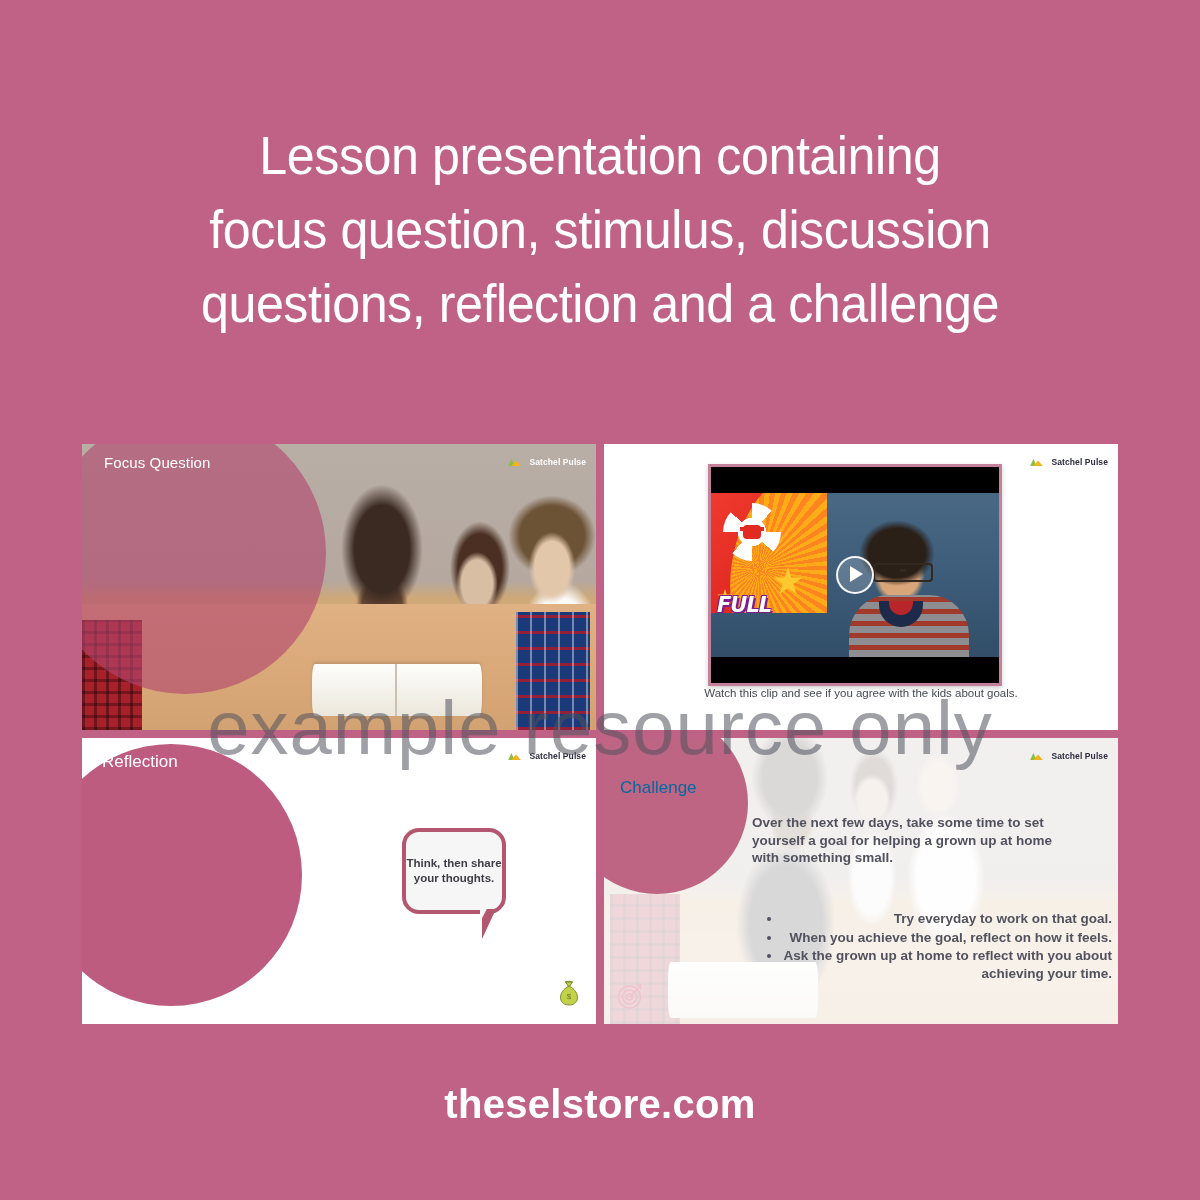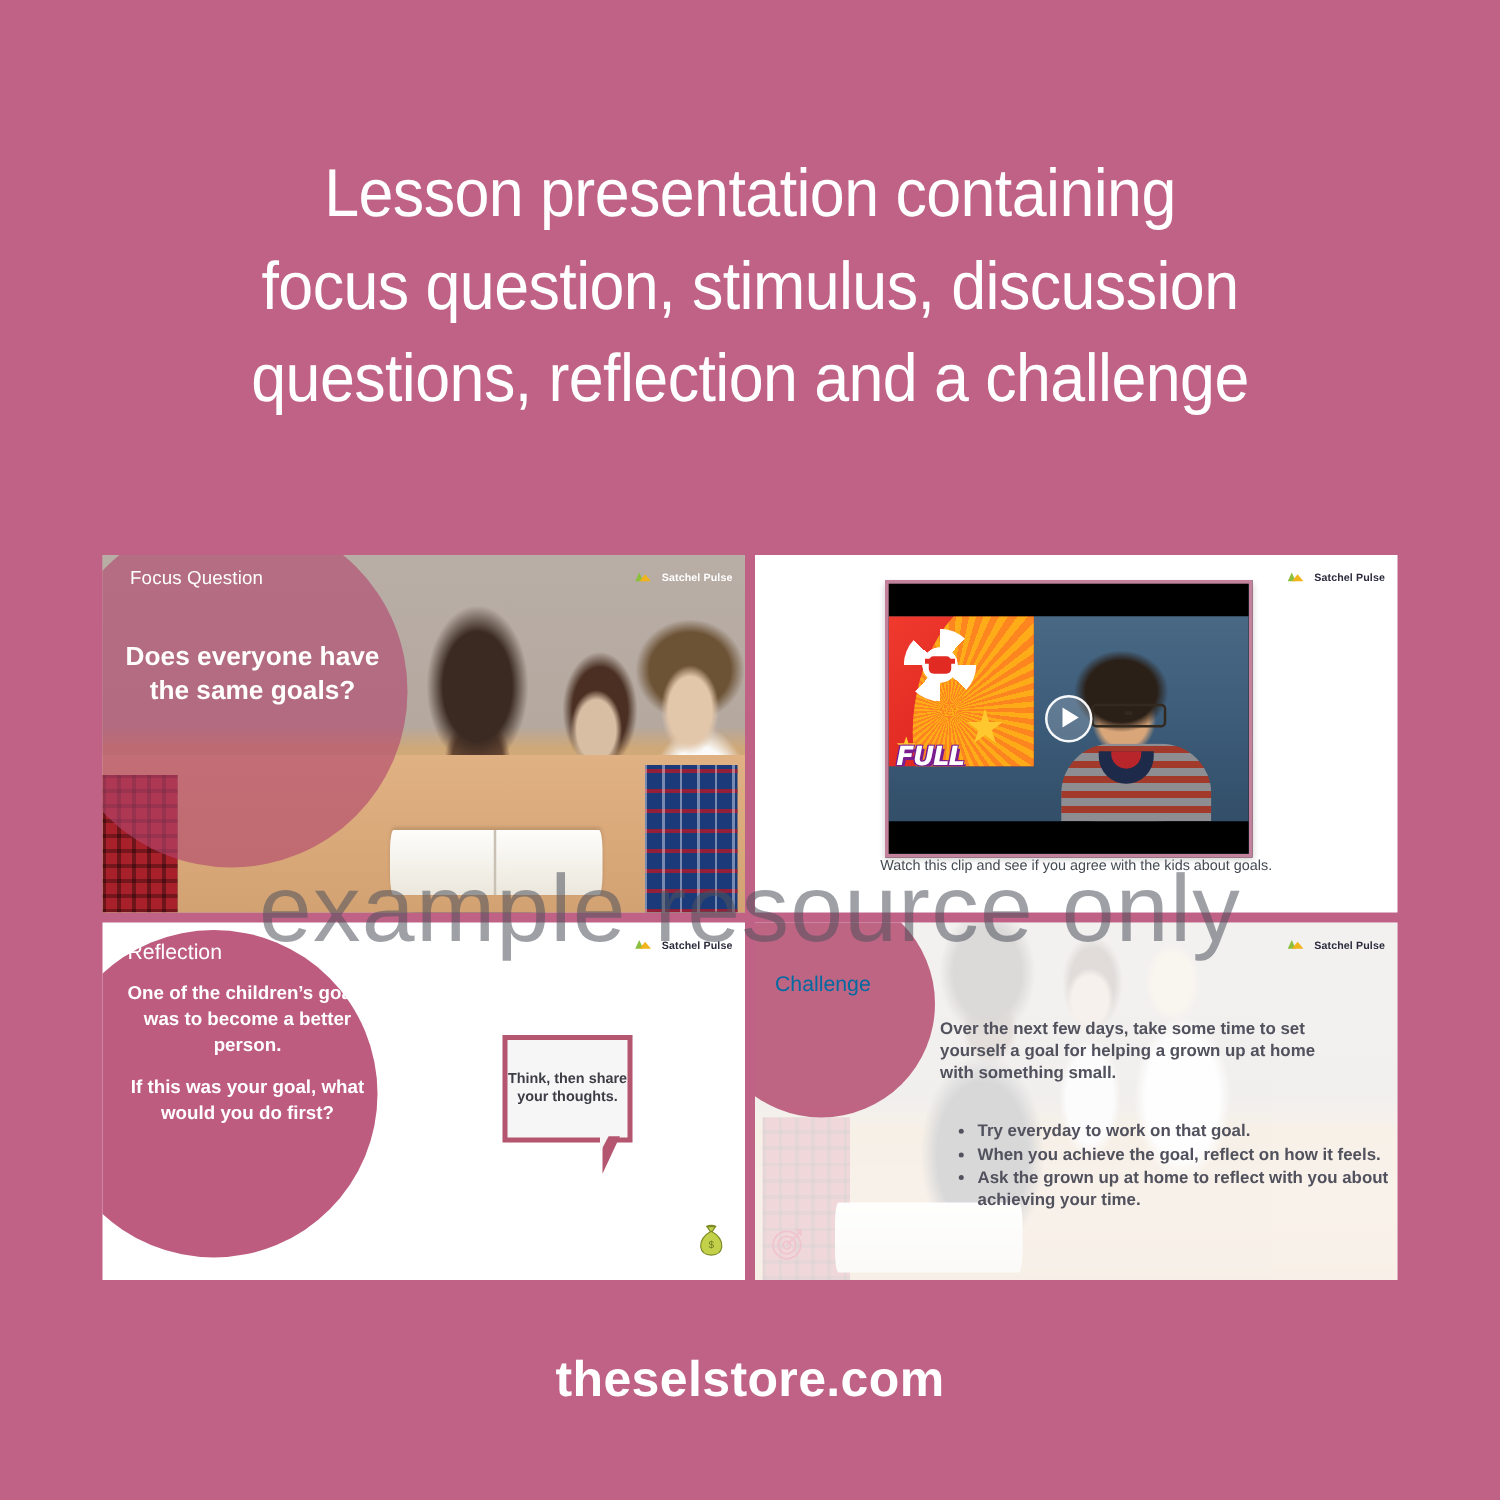--- a/index.html
+++ b/index.html
@@ -261,21 +261,21 @@
     color: #ffffff; font-size: 15px; font-weight: bold; line-height: 21px;
     text-align: center;
   }
   #reflection-body p { margin: 0 0 12px 0; }
   #reflection-body p:last-child { margin-bottom: 0; }
   #speech-bubble {
     position: absolute; left: 320px; top: 90px;
     width: 96px; height: 78px;
     background: #f7f6f7;
     border: 4px solid #b4566f;
-    border-radius: 0;
+    border-radius: 17px;
     z-index: 10;
     display: flex; align-items: center; justify-content: center;
   }
   #speech-bubble .txt {
     color: #3d3d46; font-size: 11.5px; font-weight: bold; line-height: 15px; text-align: center;
   }
   #speech-bubble .tail {
     position: absolute; right: 6px; bottom: -29px;
     width: 0; height: 0;
     border-left: 14px solid #b4566f;
@@ -324,23 +324,23 @@
   }
   #challenge-label {
     position: absolute; left: 16px; top: 40px; z-index: 12;
     color: #0369a1; font-size: 17px; font-weight: 400;
   }
   #challenge-body {
     position: absolute; left: 148px; top: 76px; width: 330px; z-index: 12;
     color: #52525e; font-size: 13.5px; font-weight: bold; line-height: 17.5px;
   }
   #challenge-bullets {
-    position: absolute; left: 158px; top: 158px; width: 330px; z-index: 12;
+    position: absolute; left: 158px; top: 172px; width: 330px; z-index: 12;
     margin: 0; padding-left: 20px;
-    color: #52525e; font-size: 13.5px; font-weight: bold; line-height: 17.5px;
+    color: #52525e; font-size: 13.5px; font-weight: bold; line-height: 17.5px; text-align: right;
   }
   #challenge-bullets li { margin-bottom: 1px; }
   #target-icon { position: absolute; left: 12px; bottom: 10px; z-index: 12; }
 
   
   #watermark {
     position: absolute;
     left: 0; right: 0; top: 684px;
     text-align: center;
     font-size: 76px;
@@ -375,21 +375,20 @@
 
   <div class="slide" id="slide-focus">
     <div class="photo-classroom">
       <div class="tabletop"></div>
       <div class="plaid-left"></div>
       <div class="plaid-right"></div>
       <div class="book"></div>
     </div>
     <div id="focus-circle"></div>
     <div id="focus-label">Focus Question</div>
-    <div id="focus-question">Does everyone have the same goals?</div>
     <div class="logo on-photo">
       <span class="mark">
         <svg width="13" height="9" viewBox="0 0 13 9">
           <polygon points="3.4,1 6.6,8 0.2,8" fill="#8bbf3e"></polygon>
           <polygon points="8.1,2.4 12.8,8 3.4,8" fill="#f2b41c"></polygon>
         </svg>
       </span>
       <span class="word">Satchel Pulse</span>
     </div>
   </div>
@@ -423,24 +422,20 @@
           <polygon points="8.1,2.4 12.8,8 3.4,8" fill="#f2b41c"></polygon>
         </svg>
       </span>
       <span class="word">Satchel Pulse</span>
     </div>
   </div>
 
   <div class="slide" id="slide-reflection">
     <div id="reflection-circle"></div>
     <div id="reflection-label">Reflection</div>
-    <div id="reflection-body">
-      <p>One of the children’s goals was to become a better person.</p>
-      <p>If this was your goal, what would you do first?</p>
-    </div>
     <div id="speech-bubble">
       <div class="txt">Think, then share your thoughts.</div>
       <div class="tail"></div>
     </div>
     <div id="moneybag-icon">
       <svg width="22" height="26" viewBox="0 0 22 26">
         <path d="M11 6 C5 9 2 14 2.6 18.6 C3.2 23 6.8 25 11 25 C15.2 25 18.8 23 19.4 18.6 C20 14 17 9 11 6 Z" fill="#c3d14a" stroke="#7e8c28" stroke-width="1"></path>
         <path d="M7.6 2.2 L14.4 2.2 L11.8 6 L10.2 6 Z" fill="#c3d14a" stroke="#7e8c28" stroke-width="1"></path>
         <path d="M7.2 2.2 C9 1 13 1 14.8 2.2" fill="none" stroke="#7e8c28" stroke-width="1.1"></path>
         <text x="11" y="19" font-size="8" font-family="Liberation Sans, sans-serif" fill="#6d7a20" text-anchor="middle">$</text>

